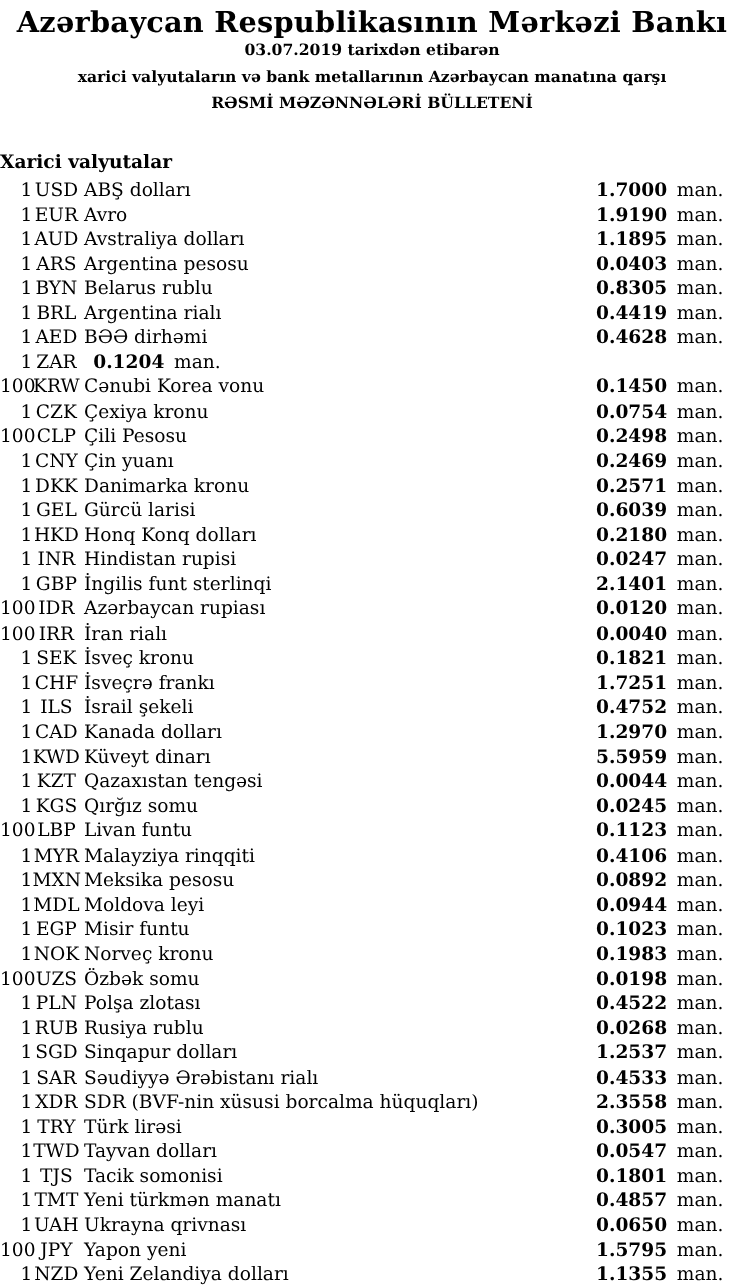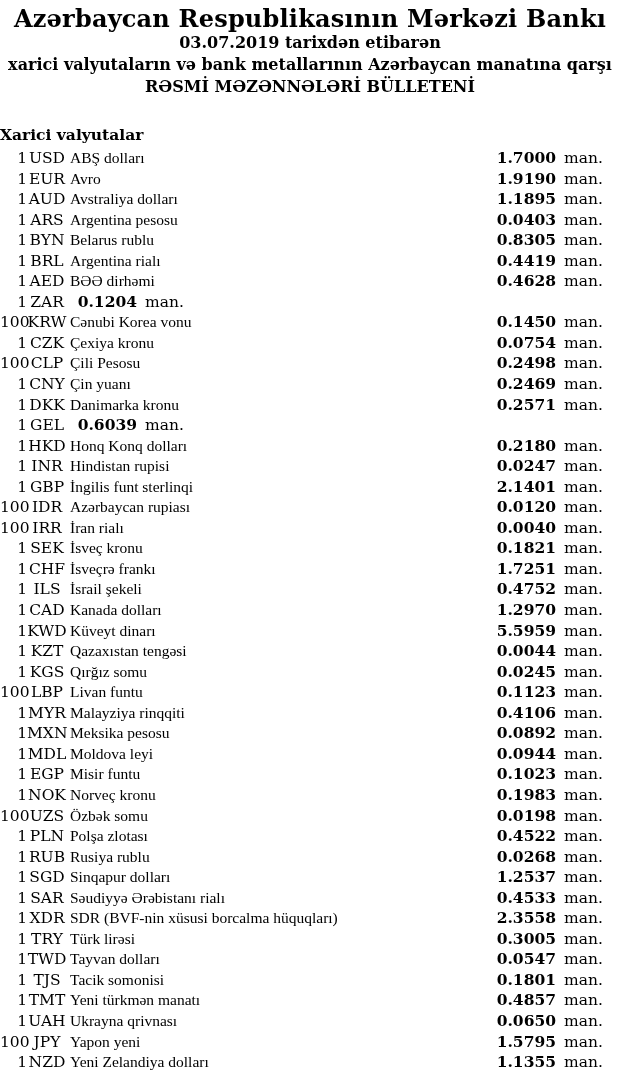--- a/index.html
+++ b/index.html
@@ -24,21 +24,21 @@
   header { text-align: center; }
   .bank-name {
     margin: 0;
     font-size: 24px;
     line-height: 26px;
     font-weight: bold;
     letter-spacing: 0.2px;
   }
   .header-line {
     margin: 0;
-    font-size: 16px;
+    font-size: 13px;
     line-height: 22px;
     font-weight: bold;
   }
   .section-title {
     margin: 26px 0 0 0;
     text-align: left;
     font-size: 15.5px;
     line-height: 22px;
     font-weight: bold;
   }
@@ -62,21 +62,20 @@
   }
   .code {
     flex: none;
     width: 40px;
     text-align: center;
   }
   .name {
     flex: 1 1 auto;
     padding-left: 3px;
     overflow: hidden;
-    font-family: Liberation Serif, serif;
   }
   .rate {
     flex: none;
     width: 70px;
     text-align: right;
     font-weight: bold;
   }
   .unit {
     flex: none;
     width: 36px;
@@ -197,20 +196,21 @@
     <span class="nominal">1</span>
     <span class="code">DKK</span>
     <span class="name">Danimarka kronu</span>
     <span class="rate">0.2571</span>
     <span class="unit">man.</span>
   </div>
 
   <div class="row">
     <span class="nominal">1</span>
     <span class="code">GEL</span>
+    <span class="name">Gürcü larisi</span>
     <span class="rate">0.6039</span>
     <span class="unit">man.</span>
   </div>
 
   <div class="row">
     <span class="nominal">1</span>
     <span class="code">HKD</span>
     <span class="name">Honq Konq dolları</span>
     <span class="rate">0.2180</span>
     <span class="unit">man.</span>

